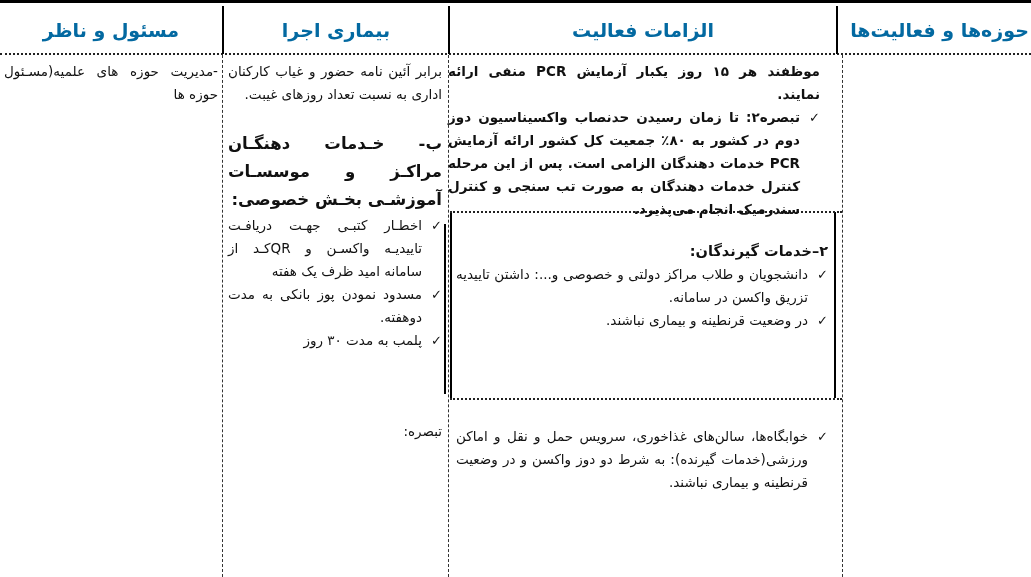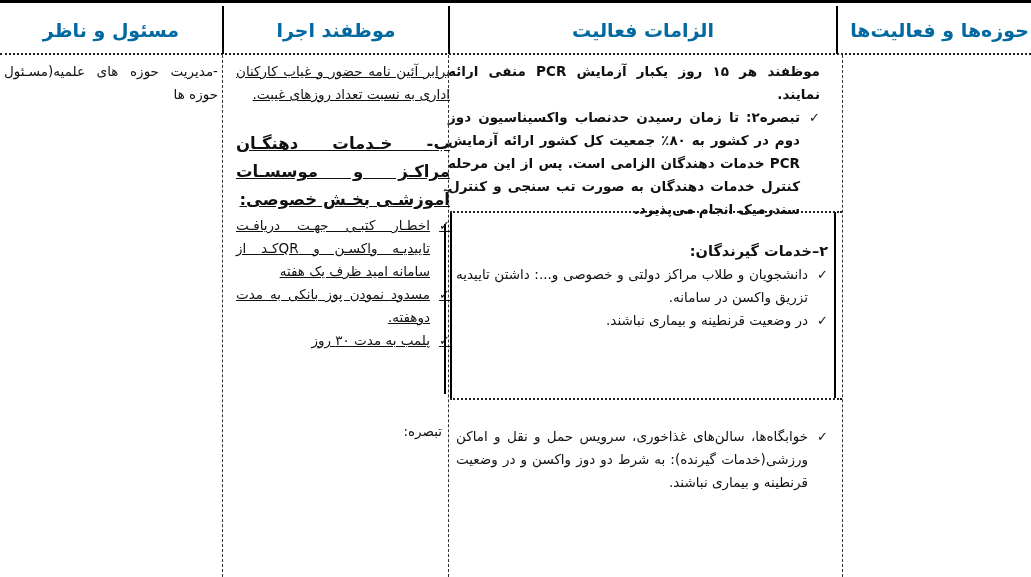--- a/index.html
+++ b/index.html
@@ -20,21 +20,21 @@
   .chk .txt { flex:1; }
   .heading { font-weight:bold; font-size:14.5px; }
 </style>
 </head>
 <body>
 
 <div class="topbar"></div>
 
 <div class="hdr" style="left:838px;width:203px;">حوزه‌ها و  فعالیت‌ها</div>
 <div class="hdr" style="left:450px;width:386px;">الزامات فعالیت</div>
-<div class="hdr" style="left:224px;width:224px;">موظفند اجرا</div>
+<div class="hdr" style="left:224px;width:224px;">بیماری اجرا</div>
 <div class="hdr" style="left:0;width:222px;">مسئول و ناظر</div>
 
 <div class="hdrline"></div>
 
 <div class="vline" style="left:222px;top:6px;height:48px;"></div>
 <div class="vline" style="left:448px;top:6px;height:48px;"></div>
 <div class="vline" style="left:836px;top:6px;height:48px;"></div>
 <div class="vdot" style="left:222px;top:55px;height:522px;"></div>
 <div class="vdot" style="left:448px;top:55px;height:522px;border-left-style:dashed;"></div>
 <div class="vdot" style="left:842px;top:55px;height:522px;"></div>
@@ -65,21 +65,21 @@
   </div>
 </div>
 
 <div class="cell" style="left:456px;top:425px;width:372px;">
   <div class="chk">
     <span class="mark">✓</span>
     <span class="txt">خوابگاه‌ها، سالن‌های غذاخوری، سرویس حمل و نقل و اماکن ورزشی(خدمات گیرنده): به شرط دو دوز واکسن و در وضعیت قرنطینه و بیماری نباشند.</span>
   </div>
 </div>
 
-<div class="cell" style="left:236px;top:60px;width:214px;text-decoration:underline;">
+<div class="cell" style="left:228px;top:60px;width:214px;">
   <div>برابر آئین نامه حضور و غیاب کارکنان اداری به نسبت تعداد روزهای غیبت.</div>
   <div style="height:24px;"></div>
   <div class="big">ب- خـدمات دهنگـان مراکـز و موسسـات آموزشـی بخـش خصوصی:</div>
   <div class="chk">
     <span class="mark">✓</span>
     <span class="txt">اخطـار کتبـی جهـت دریافـت تاییدیـه واکسـن و QRکـد از سامانه امید ظرف یک هفته</span>
   </div>
   <div class="chk">
     <span class="mark">✓</span>
     <span class="txt">مسدود نمودن پوز بانکی به مدت دوهفته.</span>

